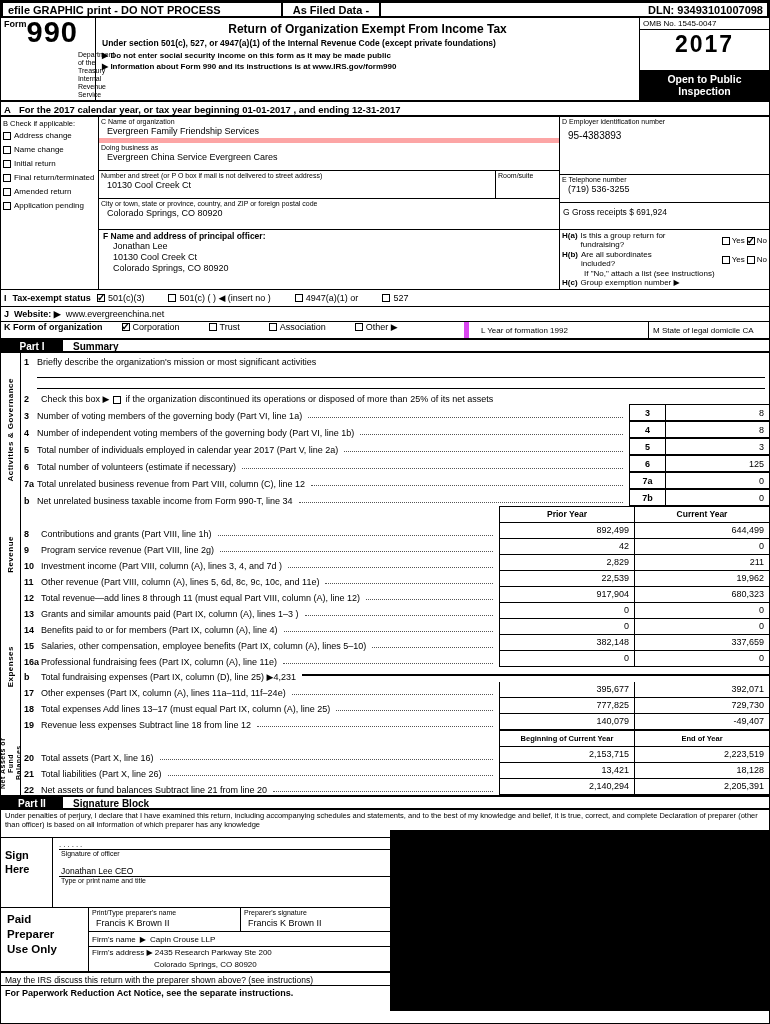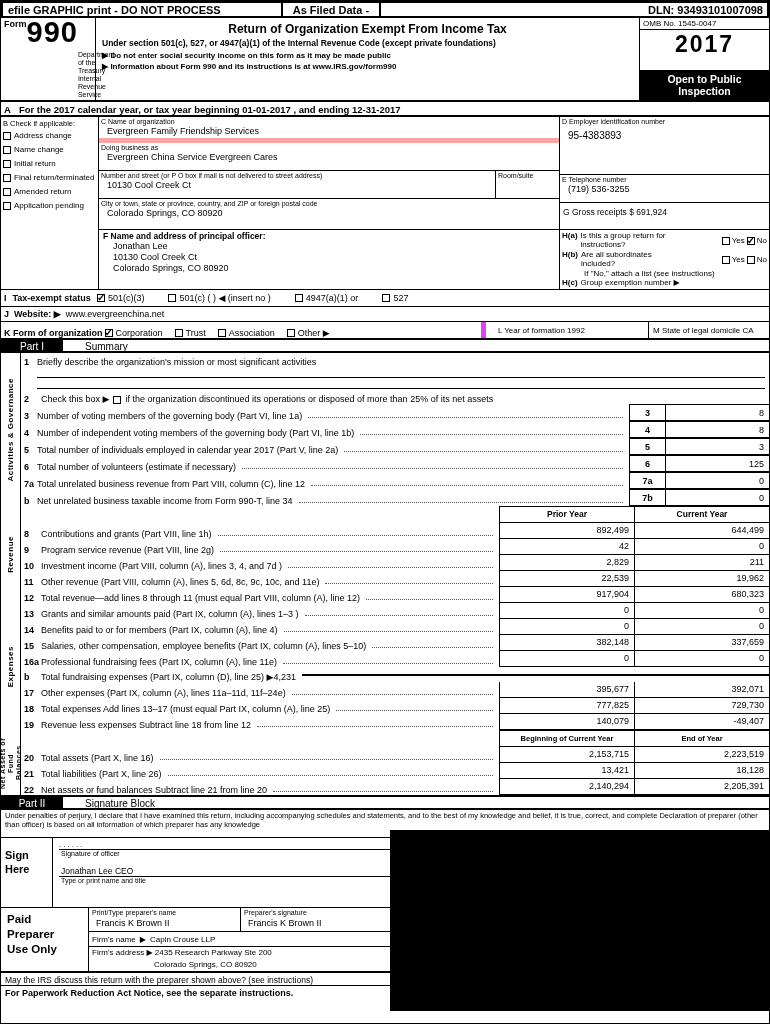--- a/index.html
+++ b/index.html
@@ -56,28 +56,28 @@
 .h-text{flex:1;line-height:9px}
 .h-boxes{display:flex;align-items:center;gap:2px;white-space:nowrap;padding-top:1px}
 .h-note{padding-left:22px;line-height:9px}
 
 .cb{display:inline-block;width:8px;height:8px;border:1px solid #000;position:relative;flex:none;vertical-align:-1px;background:#fff}
 .cb.checked::after{content:"✓";position:absolute;left:-1px;top:-3px;font-size:10px;font-weight:bold}
 
 .rowI{display:flex;align-items:center;gap:6px;border-bottom:1px solid #000;height:17px;padding:0 3px}
 .rowI .opt{display:flex;align-items:center;gap:3px;margin-right:18px}
 .rowJ{display:flex;align-items:center;gap:5px;border-bottom:1px solid #000;height:15px;padding:0 3px}
-.rowK{display:flex;align-items:flex-end;gap:2px;height:16px;padding:0 3px}
+.rowK{display:flex;align-items:flex-start;gap:19px;height:16px;padding:0 3px}
 .rowK .opt{display:flex;align-items:center;gap:3px;margin-right:10px}
 .lcell{margin-left:auto;width:165px;border-left:5px solid #d946ef;align-self:stretch;display:flex;align-items:center;padding-left:12px;font-size:8px}
 .mcell2{width:118px;border-left:1px solid #000;align-self:stretch;display:flex;align-items:center;padding-left:4px;font-size:8px}
 
 .partbar{display:flex;border-top:2px solid #000;border-bottom:2px solid #000;height:15px;font-size:10px}
-.partlabel{background:#000;color:#fff;font-weight:normal;width:62px;text-align:center;line-height:13px}
-.parttitle{font-weight:normal;padding-left:22px;line-height:13px}
+.partlabel{background:#000;color:#fff;font-weight:bold;width:62px;text-align:center;line-height:13px}
+.parttitle{font-weight:bold;padding-left:10px;line-height:13px}
 
 .band{display:flex}
 .side{width:20px;border-right:1px solid #000;display:flex;align-items:center;justify-content:center;flex:none}
 .side span{writing-mode:vertical-rl;transform:rotate(180deg);font-size:8px;font-weight:bold;white-space:nowrap;letter-spacing:.5px}
 .band-net .side span{white-space:normal;max-height:52px;font-size:7px;line-height:8px;text-align:center}
 .band-main{flex:1;min-width:0}
 .l1{display:flex;height:14px;align-items:flex-end}
 .mission{height:13px;margin-left:16px;margin-right:4px;border-bottom:1px solid #000;padding-left:2px}
 .rule{height:11px;margin-left:16px;margin-right:4px;border-bottom:1px solid #000}
 .l2{display:flex;height:15px;align-items:flex-end;gap:4px}
@@ -238,21 +238,21 @@
       <div class="val">Jonathan Lee</div>
       <div class="val">10130 Cool Creek Ct</div>
       <div class="val">Colorado Springs, CO  80920</div>
     </div>
 
     <div class="colH">
       <div class="h-row">
         <span class="h-key">H(a)</span>
         <div class="h-text">
           <div>Is this a group return for</div>
-          <div>instructions?</div>
+          <div>fundraising?</div>
         </div>
         <div class="h-boxes">
           <span class="cb"></span>
             <span>Yes</span>
           <span class="cb checked"></span>
             <span>No</span>
         </div>
       </div>
       <div class="h-row">
         <span class="h-key">H(b)</span>

